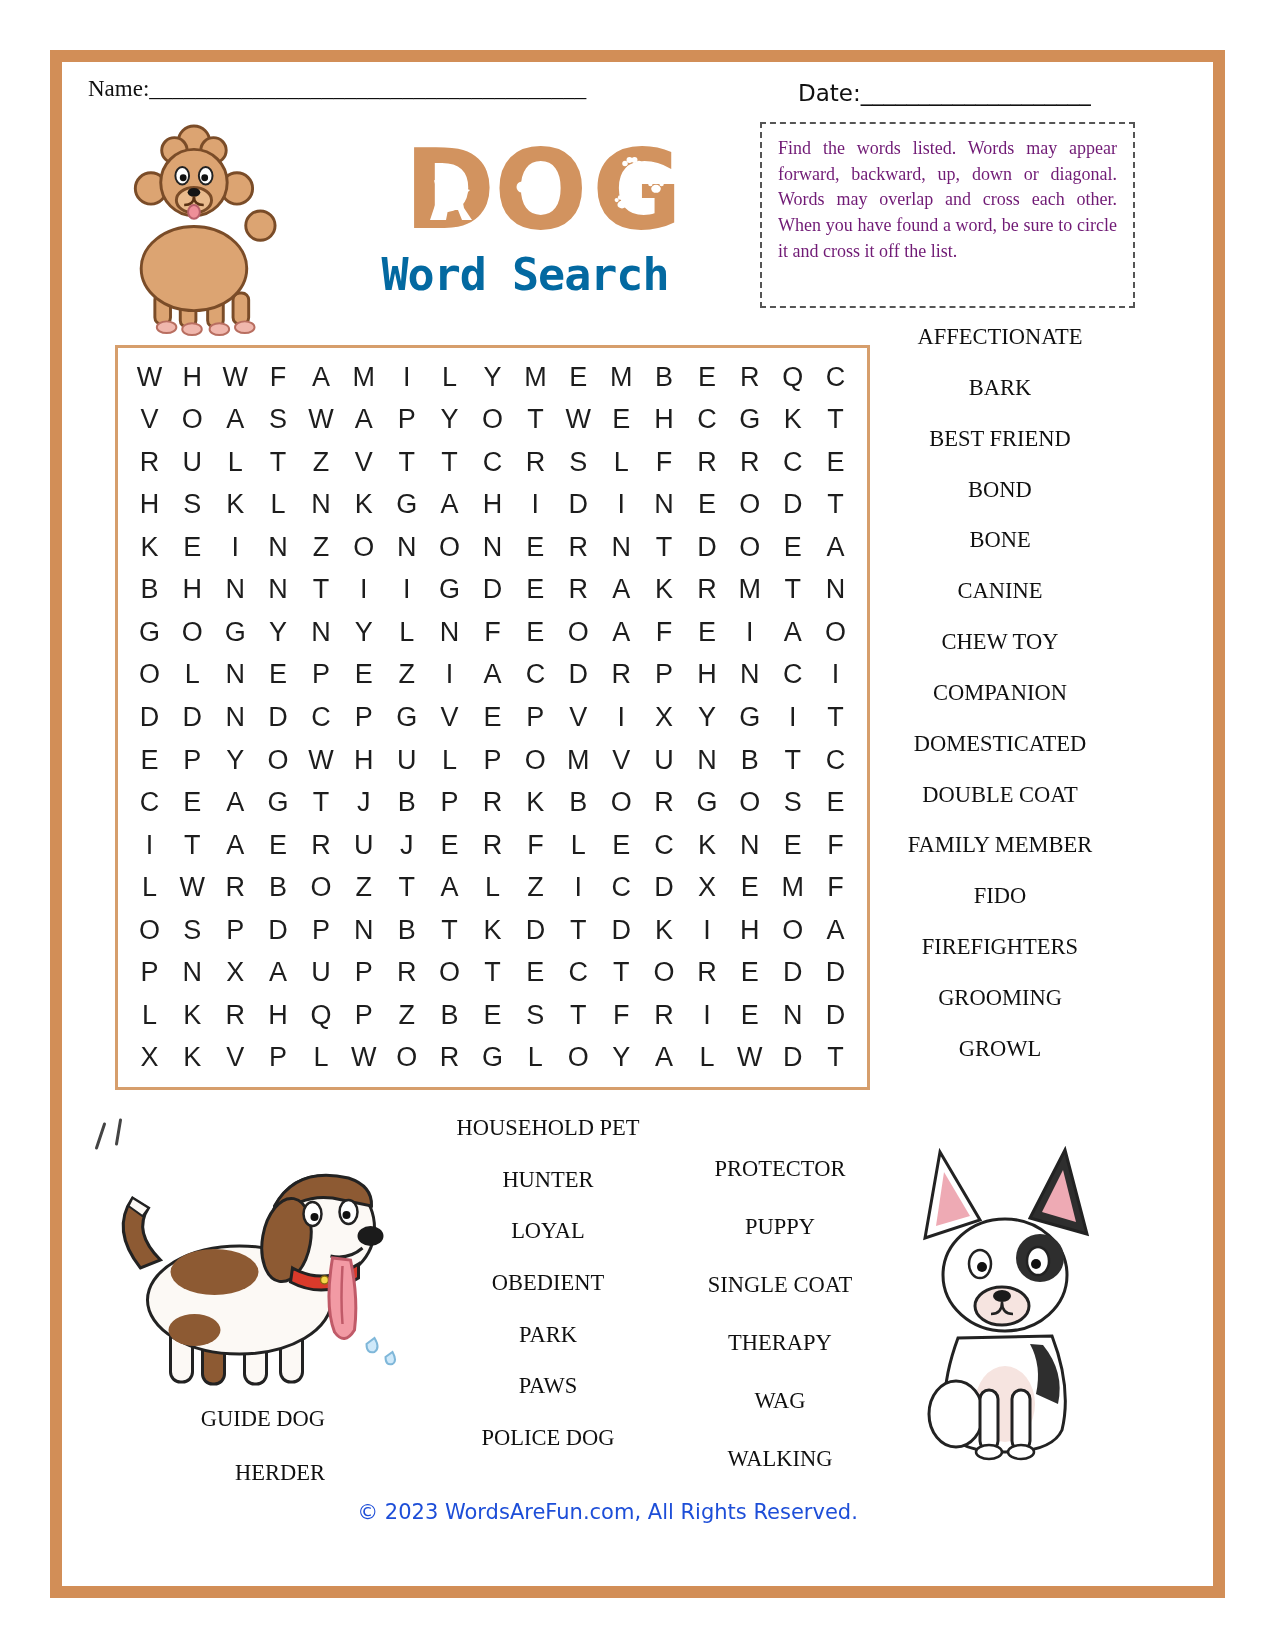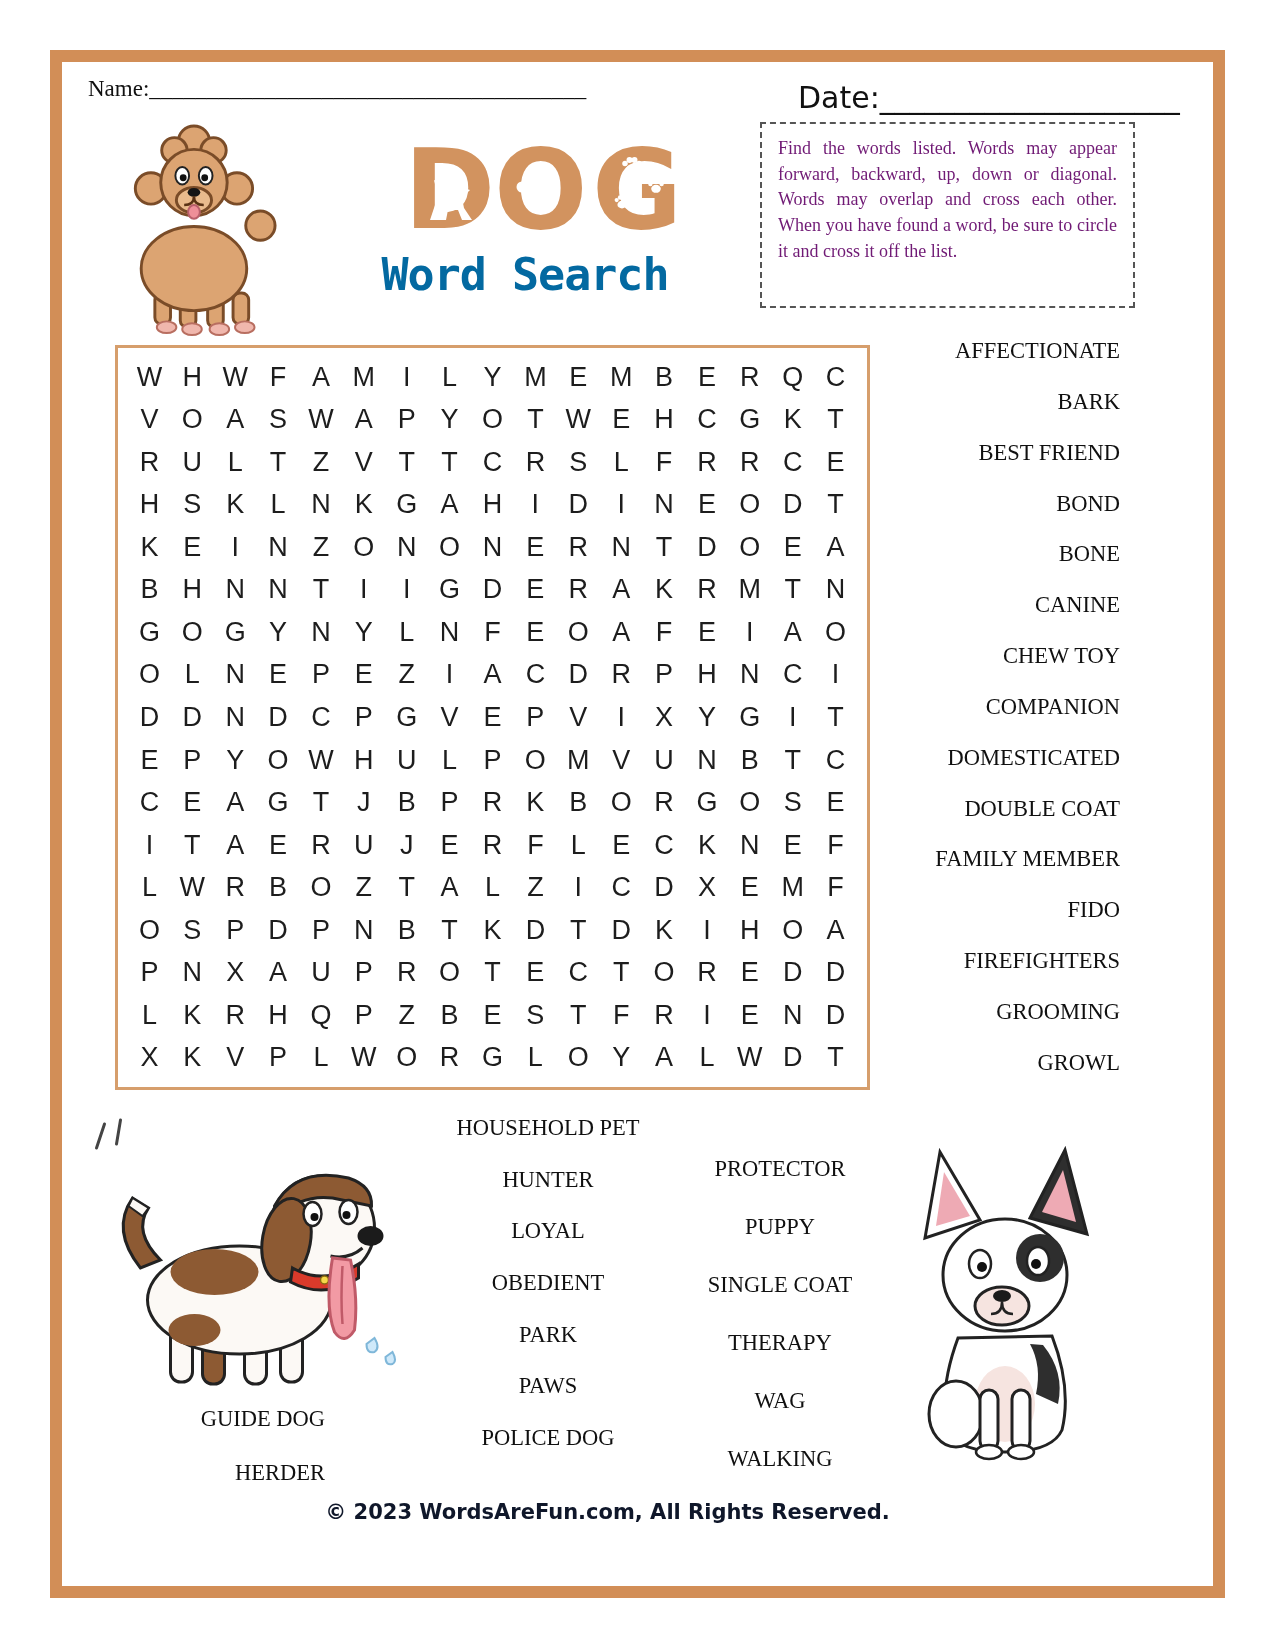--- a/index.html
+++ b/index.html
@@ -11,21 +11,21 @@
     position:absolute;left:50px;top:50px;width:1151px;height:1524px;
     border:12px solid #d28e57;
   }
   
   .name-line{
     position:absolute;left:88px;top:76px;font-family:Liberation Serif, serif;
     font-size:23px;color:#111;white-space:nowrap;letter-spacing:0px;
   }
   .date-line{
     position:absolute;left:798px;top:80px;font-family:"DejaVu Sans",sans-serif;
-    font-size:30px;color:#111;white-space:nowrap;
+    font-size:23px;color:#111;white-space:nowrap;
   }
   .logo{position:absolute;left:408px;top:140px;width:280px;height:100px;}
   .subtitle{
     position:absolute;left:330px;top:248px;width:390px;text-align:center;
     font-family:"DejaVu Sans Mono",monospace;font-weight:bold;font-size:45px;color:#0369a1;
     letter-spacing:-1px;
   }
   .instructions{
     position:absolute;left:760px;top:122px;width:375px;height:186px;box-sizing:border-box;
     border:2px dashed #555;padding:12px 16px;
@@ -38,28 +38,28 @@
     display:grid;grid-template-columns:repeat(17,1fr);grid-template-rows:repeat(17,1fr);
     padding:8px 10px;
   }
   .grid-box .cell{
     display:flex;align-items:center;justify-content:center;
     font-family:"Liberation Sans",sans-serif;font-size:27px;color:#1d1d1d;
   }
   
   .wordlist{display:flex;flex-direction:column;justify-content:space-between;text-align:center;}
   .wordlist .word{font-family:"Liberation Serif",serif;font-size:22.5px;color:#101010;white-space:nowrap;}
-  .list-right{position:absolute;left:880px;top:338px;width:240px;height:738px;align-items:flex-end;}
+  .list-right{position:absolute;left:880px;top:324px;width:240px;height:738px;}
   .list-bottom-center{position:absolute;left:413px;top:1115px;width:270px;height:336px;}
   .list-bottom-right{position:absolute;left:670px;top:1156px;width:220px;height:282px;gap:32px;}
   .list-bottom-left{position:absolute;left:100px;top:1406px;width:225px;height:80px;text-align:right;}
   
   .copyright{
     position:absolute;left:100px;top:1500px;width:1015px;text-align:center;
-    font-family:"DejaVu Sans",sans-serif;font-size:21px;color:#0f172a;font-weight:bold;
+    font-family:"DejaVu Sans",sans-serif;font-size:21px;color:#1d4ed8;
   }
   
   .poodle{position:absolute;left:92px;top:122px;width:200px;height:215px;}
   .beagle{position:absolute;left:72px;top:1108px;width:325px;height:300px;}
   .frenchie{position:absolute;left:880px;top:1140px;width:250px;height:330px;}
 </style>
 </head>
 <body>
 
 <div class="frame"></div>

